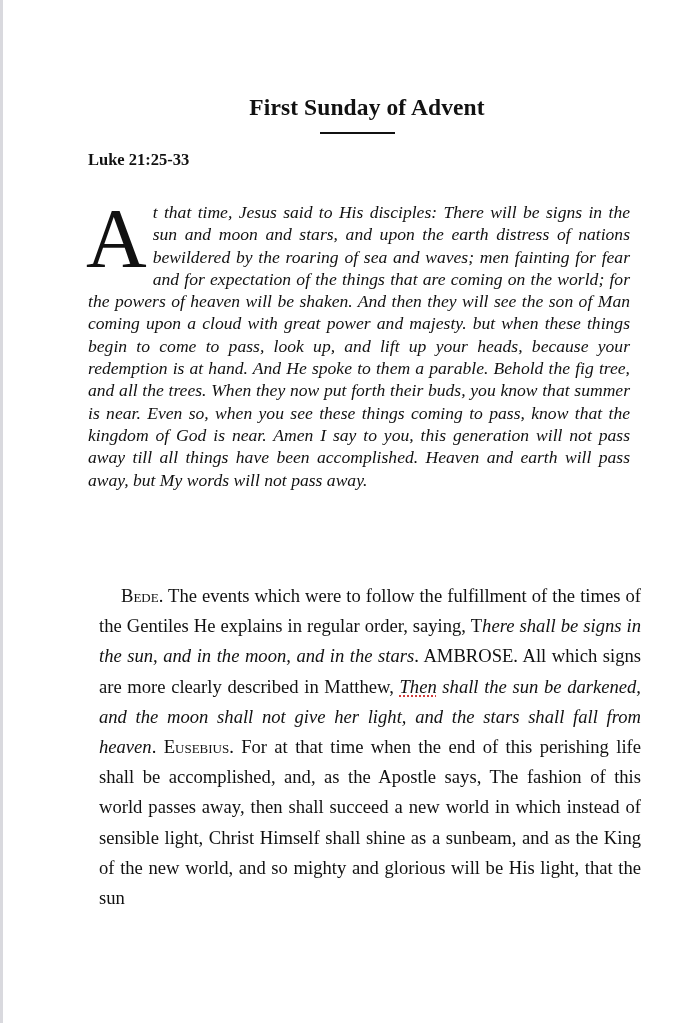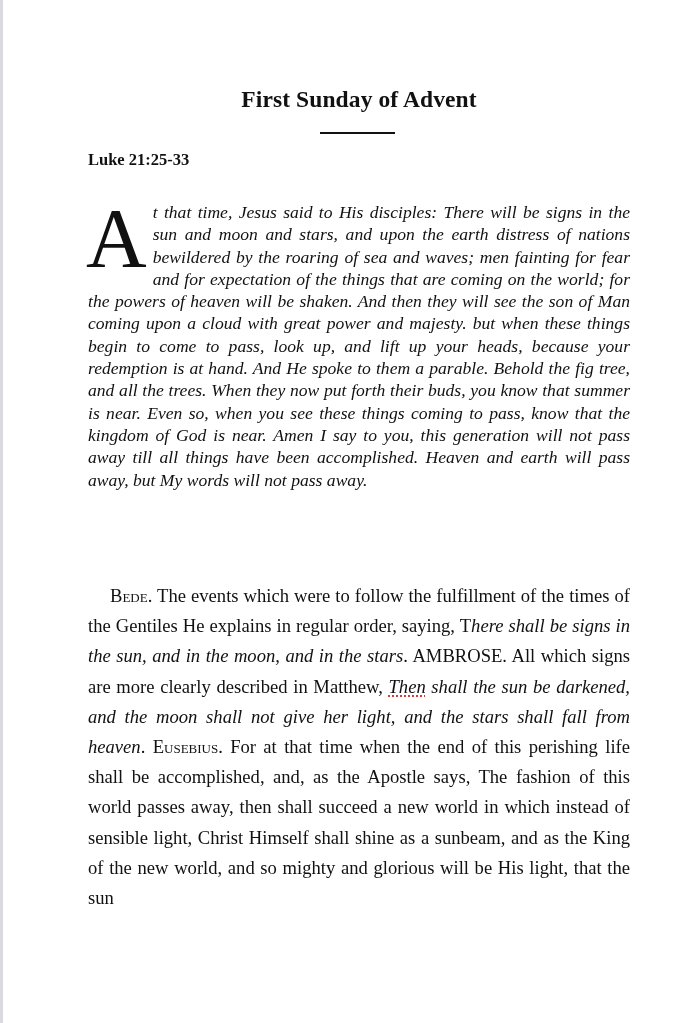--- a/index.html
+++ b/index.html
@@ -13,42 +13,42 @@
   .left-edge {
     position: absolute; left: 0; top: 0; bottom: 0; width: 3px;
     background: #d9d9de;
   }
   .page {
     position: absolute; left: 88px; top: 0; width: 542px;
   }
   .title {
     position: absolute; top: 86px; left: 0; width: 542px;
     text-align: center; font-weight: bold; font-size: 23.5px; letter-spacing: 0.1px;
-    margin: 0;
+    margin: 8px;
   }
   .rule {
     position: absolute; top: 132px; left: 232px; width: 75px; height: 2px;
     background: #111;
   }
   .subtitle {
     position: absolute; top: 150px; left: 0; width: 542px;
     text-align: left; font-weight: bold; font-size: 16.5px; margin: 0;
   }
   .gospel {
     position: absolute; top: 201px; left: 0; width: 542px;
     font-style: italic; font-size: 17.6px; line-height: 22.3px;
     text-align: justify; margin: 0;
   }
   .dropcap {
     float: left; font-style: normal; font-size: 84px; line-height: 62px;
     height: 64px; margin: 7px 6px 0 -2px; padding-top: 0;
     font-family: "Liberation Serif", "DejaVu Serif", serif;
   }
   .commentary {
-    position: absolute; top: 581px; left: 0; width: 542px;
+    position: absolute; top: 581px; left: 11px; width: 542px;
     font-size: 18.6px; line-height: 30.2px; text-align: justify; margin: 0;
     text-indent: 22px;
   }
   .sc { font-variant: small-caps; }
   .it { font-style: italic; }
   .spell {
     text-decoration: underline dotted #d23b3b;
     text-decoration-thickness: 2px;
     text-underline-offset: 3px;
   }

